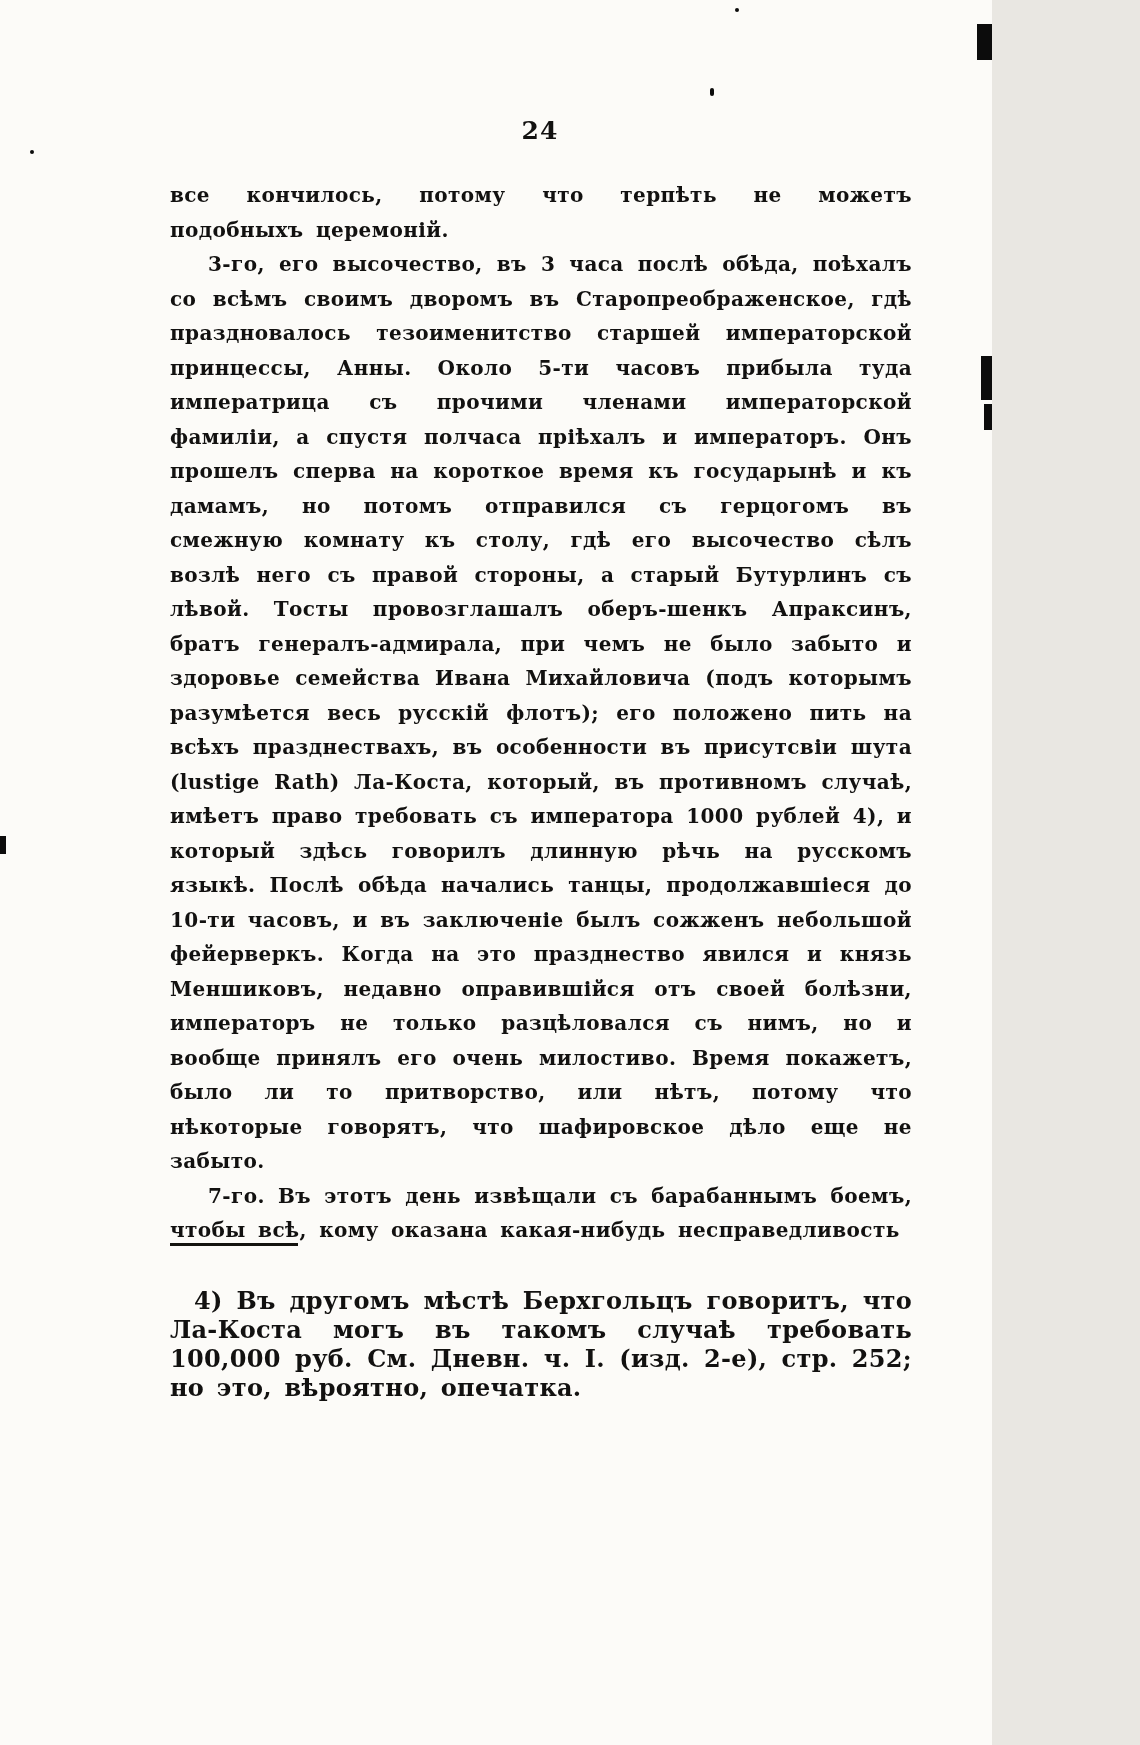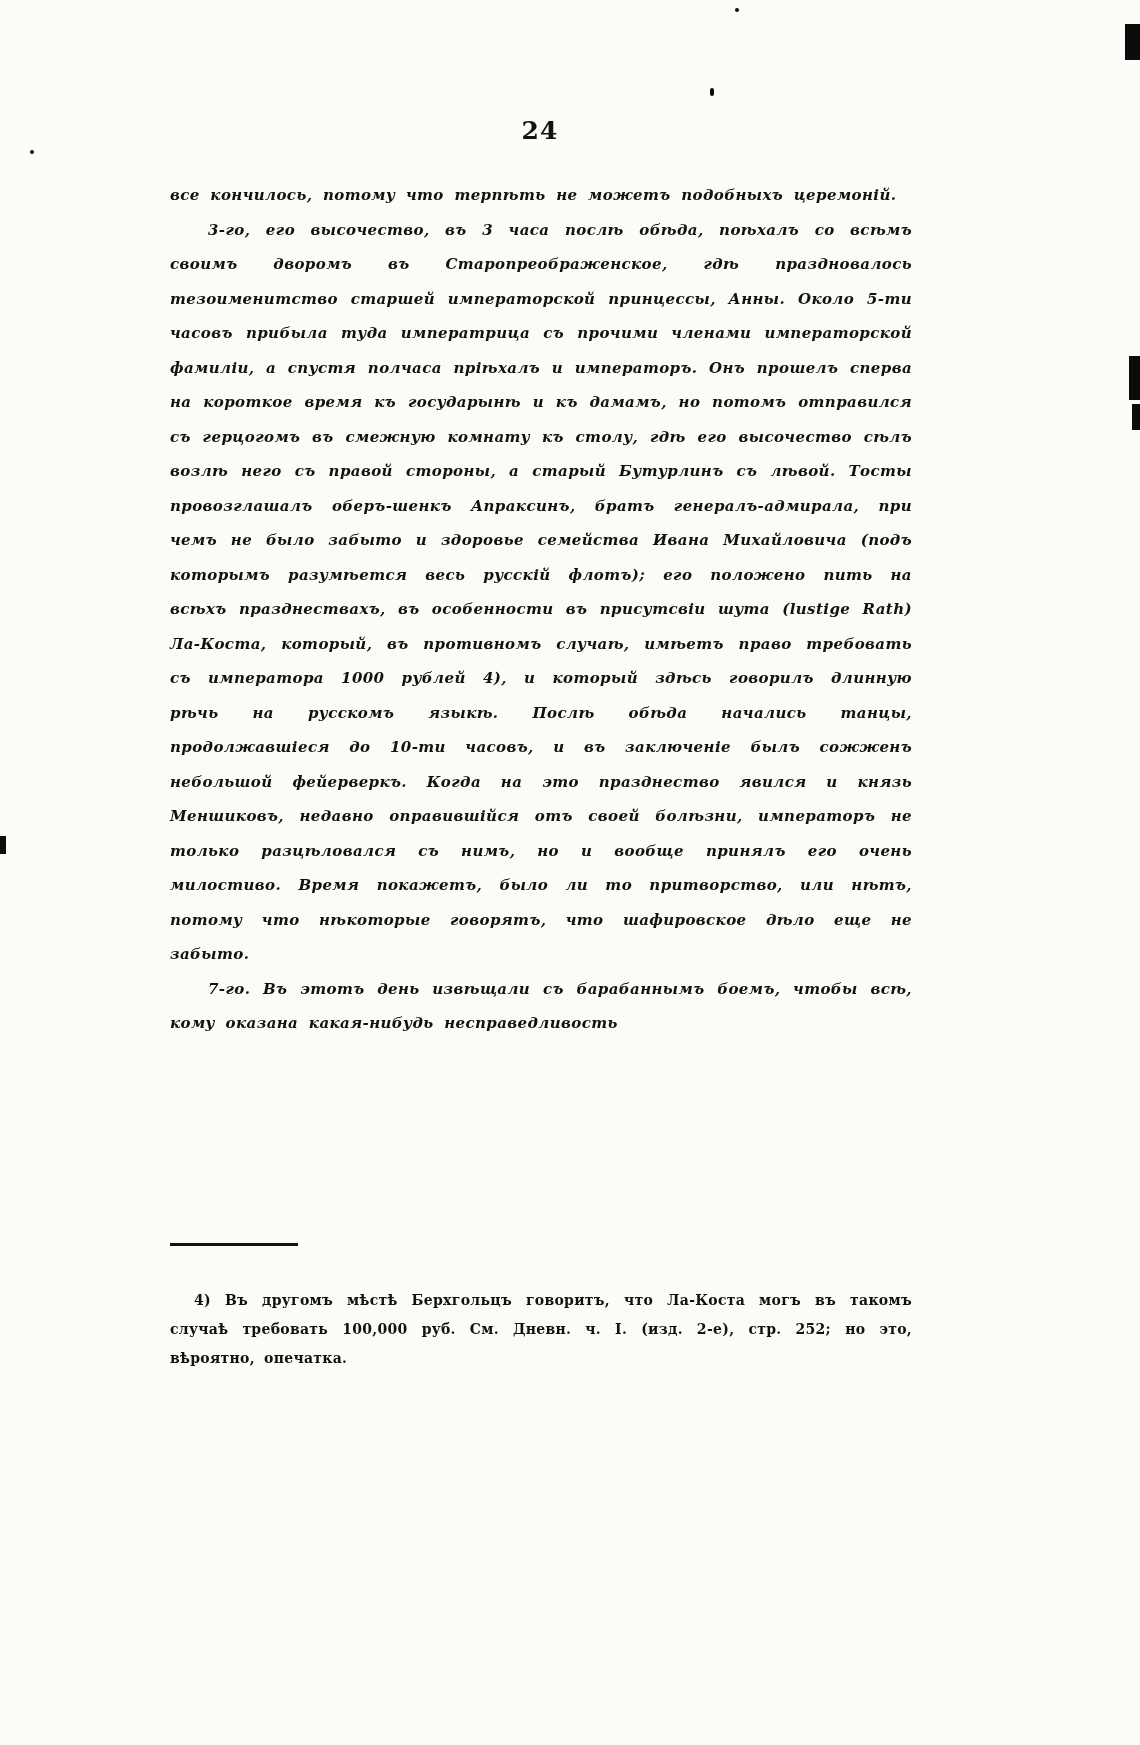--- a/index.html
+++ b/index.html
@@ -2,21 +2,21 @@
 <html><head>
 <meta charset="utf-8">
 <style>
   html, body {
     margin: 0;
     padding: 0;
     background: #e9e7e2;
   }
   .page {
     position: relative;
-    width: 1140px;
+    width: 992px;
     height: 1745px;
     background: #fcfbf8;
     overflow: hidden;
     font-family: "DejaVu Serif", "Liberation Serif", serif;
     color: #121110;
   }
   .page-number {
     position: absolute;
     top: 116px;
     left: 170px;
@@ -27,45 +27,44 @@
     letter-spacing: 1px;
   }
   .text-block {
     position: absolute;
     top: 178px;
     left: 170px;
     width: 742px;
   }
   .text-block p {
     margin: 0;
-    font-size: 15px;
+    font-size: 20px;
     line-height: 34.5px;
     font-weight: 700;
     text-align: justify;
     word-spacing: 5px;
     letter-spacing: 0.4px;
-    font-style: italic;
   }
   .text-block p.indent {
     text-indent: 38px;
   }
   .footnote-rule {
     position: absolute;
     top: 1243px;
     left: 170px;
     width: 128px;
     height: 3px;
     background: #14130f;
   }
   .footnote {
     position: absolute;
     top: 1286px;
     left: 170px;
     width: 742px;
-    font-size: 14px;
+    font-size: 24px;
     line-height: 29px;
     font-weight: 700;
     text-align: justify;
     word-spacing: 4px;
     letter-spacing: 0.3px;
     text-indent: 24px;
     margin: 0;
   }
   .artifact {
     position: absolute;

